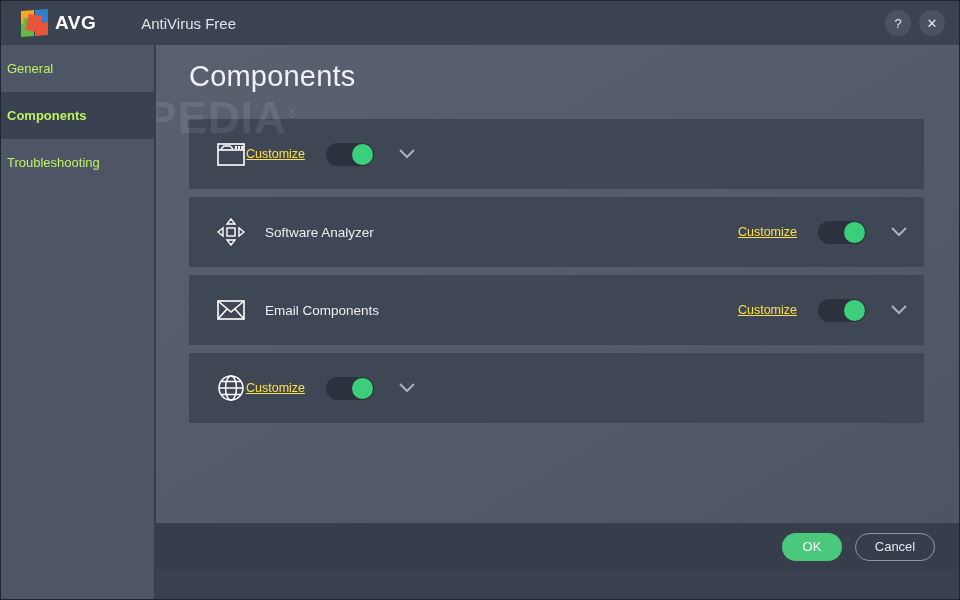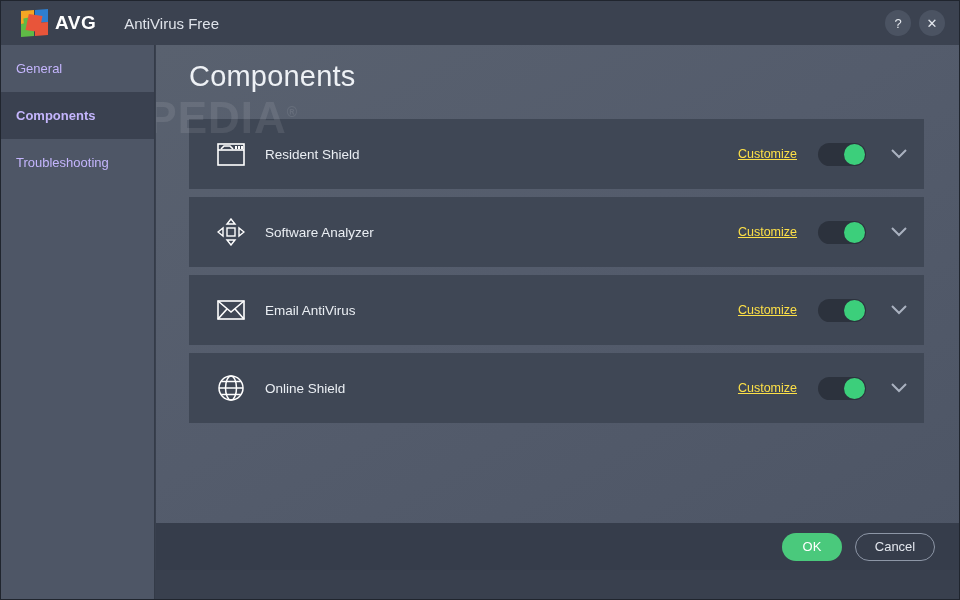--- a/index.html
+++ b/index.html
@@ -59,21 +59,21 @@
     background: #5fbb46;
     transform: rotate(-6deg);
   }
   #avg-wordmark {
     color: #ffffff;
     font-size: 19px;
     font-weight: bold;
     letter-spacing: 0.5px;
   }
   #product-name {
-    margin-left: 28px;
+    margin-left: 45px;
     color: #dfe3ea;
     font-size: 15px;
   }
   #window-buttons {
     position: absolute;
     right: 16px; top: 9px;
     display: flex;
     gap: 8px;
   }
   .win-btn {
@@ -94,22 +94,22 @@
     position: absolute;
     left: 0; top: 44px;
     width: 154px; height: 556px;
     background: #4e5666;
     border-right: 1px solid #343b48;
   }
   .side-item {
     height: 47px;
     display: flex;
     align-items: center;
-    padding-left: 15px;
-    color: #c4b5fd;
+    padding-left: 6px;
+    color: #bef264;
     font-size: 13px;
     cursor: pointer;
     position: relative;
   }
   .side-item.active {
     background: #3a4150;
     font-weight: bold;
   }
 
   
@@ -298,21 +298,20 @@
         <span class="comp-icon">
           <svg width="28" height="26" viewBox="0 0 28 26" fill="none" stroke="currentColor" stroke-width="1.6">
             <rect x="1" y="3" width="26" height="21"></rect>
             <path d="M1 9 H27"></path>
             <path d="M4 8 L7 5 H13 L16 8"></path>
             <rect x="18" y="5" width="2" height="3" fill="currentColor" stroke="none"></rect>
             <rect x="21" y="5" width="2" height="3" fill="currentColor" stroke="none"></rect>
             <rect x="24" y="5" width="2" height="3" fill="currentColor" stroke="none"></rect>
           </svg>
         </span>
-        <span class="comp-label">Resident Shield</span>
         <span class="customize-link">Customize</span>
         <span class="toggle">
             <span class="knob"></span>
           </span>
         <span class="chevron">
           <svg width="16" height="10" viewBox="0 0 16 10" fill="none" stroke="currentColor" stroke-width="2">
             <path d="M1 1 L8 8 L15 1"></path>
           </svg>
         </span>
       </div>
@@ -341,21 +340,21 @@
 
       <div class="comp-row">
         <span class="comp-icon">
           <svg width="28" height="22" viewBox="0 0 28 22" fill="none" stroke="currentColor" stroke-width="1.6">
             <rect x="1" y="2" width="26" height="18"></rect>
             <path d="M1 2 L14 13 L27 2"></path>
             <path d="M1 20 L10 10"></path>
             <path d="M27 20 L18 10"></path>
           </svg>
         </span>
-        <span class="comp-label">Email AntiVirus</span>
+        <span class="comp-label">Email Components</span>
         <span class="customize-link">Customize</span>
         <span class="toggle">
             <span class="knob"></span>
           </span>
         <span class="chevron">
           <svg width="16" height="10" viewBox="0 0 16 10" fill="none" stroke="currentColor" stroke-width="2">
             <path d="M1 1 L8 8 L15 1"></path>
           </svg>
         </span>
       </div>
@@ -363,21 +362,20 @@
       <div class="comp-row">
         <span class="comp-icon">
           <svg width="26" height="26" viewBox="0 0 26 26" fill="none" stroke="currentColor" stroke-width="1.5">
             <circle cx="13" cy="13" r="12"></circle>
             <ellipse cx="13" cy="13" rx="5.5" ry="12"></ellipse>
             <path d="M1 13 H25"></path>
             <path d="M3.2 6.5 H22.8"></path>
             <path d="M3.2 19.5 H22.8"></path>
           </svg>
         </span>
-        <span class="comp-label">Online Shield</span>
         <span class="customize-link">Customize</span>
         <span class="toggle">
             <span class="knob"></span>
           </span>
         <span class="chevron">
           <svg width="16" height="10" viewBox="0 0 16 10" fill="none" stroke="currentColor" stroke-width="2">
             <path d="M1 1 L8 8 L15 1"></path>
           </svg>
         </span>
       </div>

